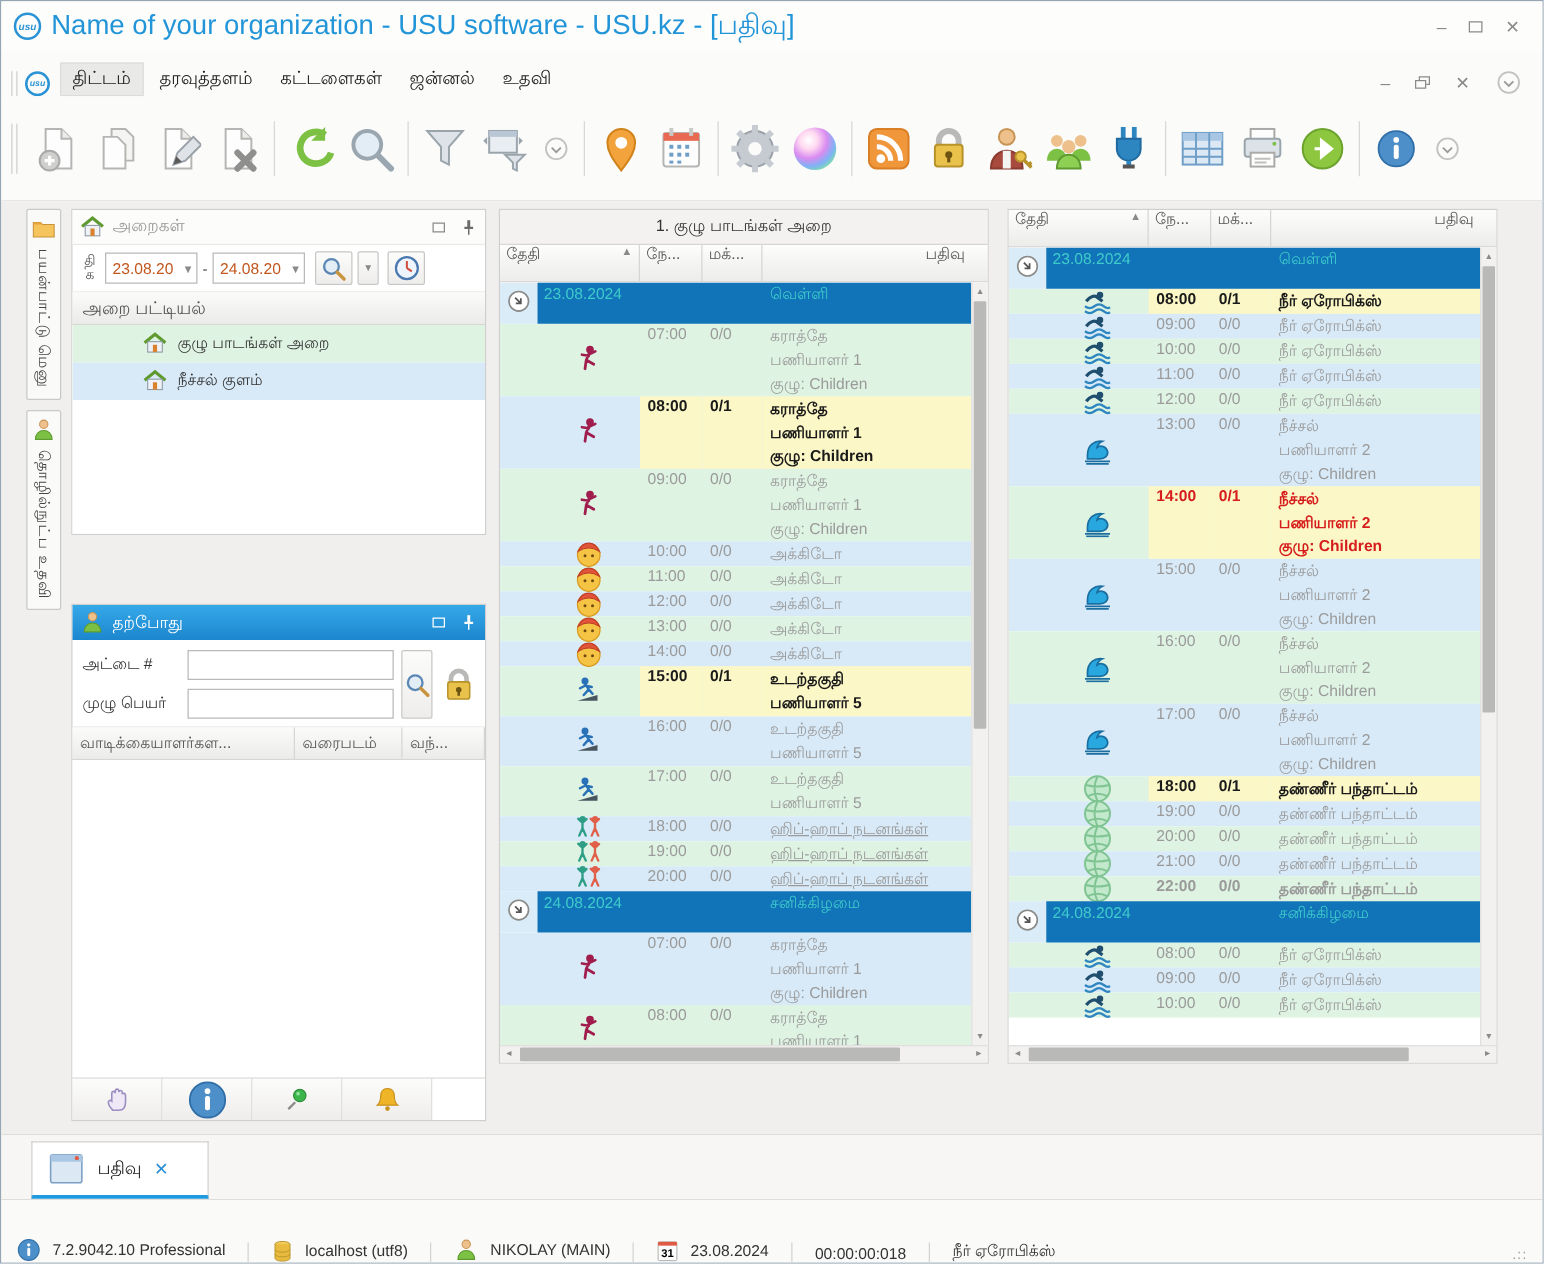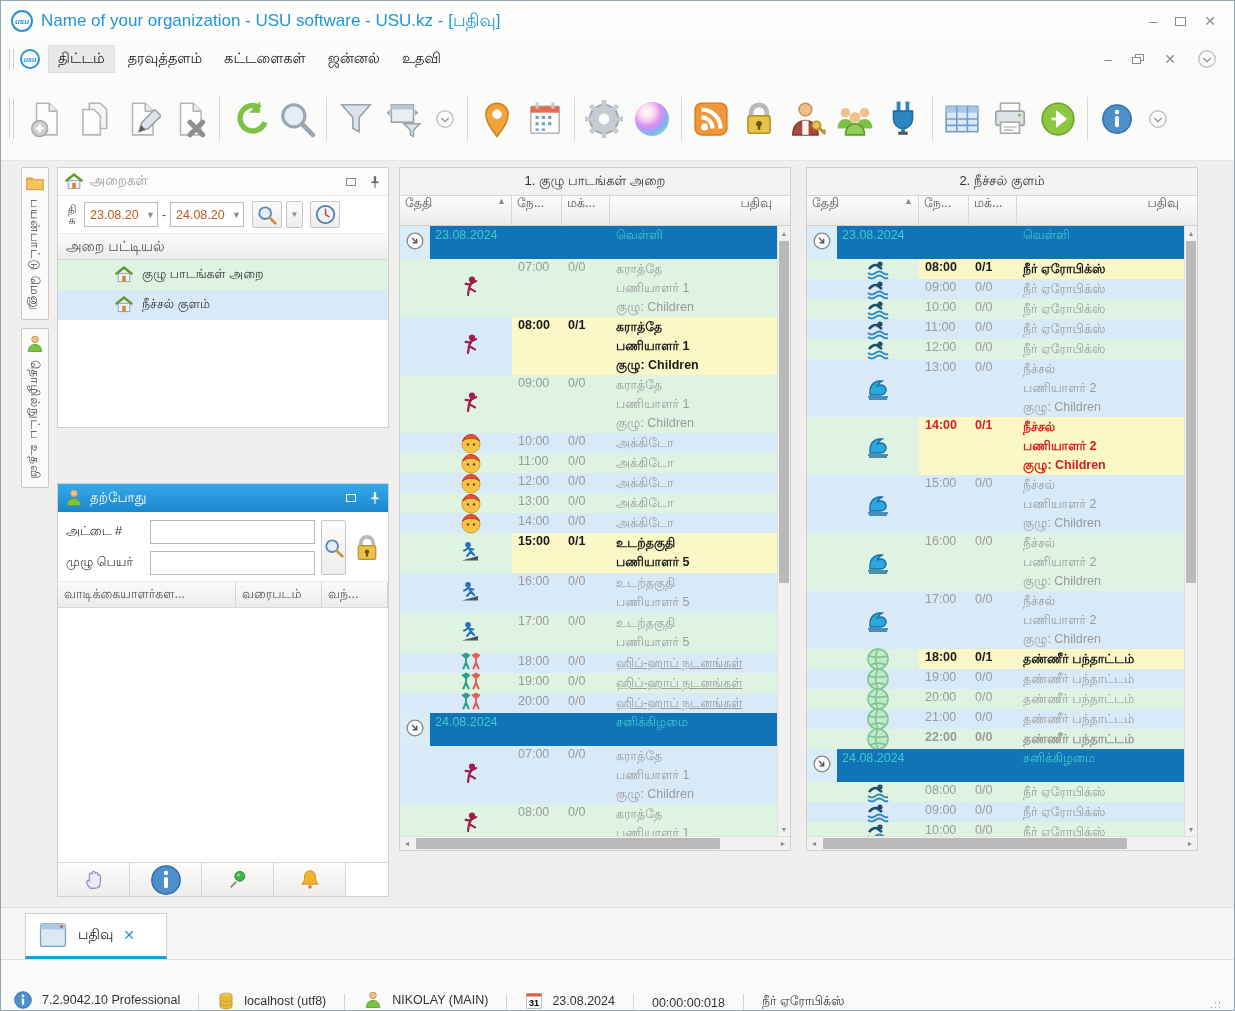--- a/index.html
+++ b/index.html
@@ -2,31 +2,31 @@
 <html><head>
 <meta charset="utf-8">
 <style>
   * { box-sizing: border-box; margin: 0; padding: 0; }
   html,body { width:1235px; height:1011px; background:#fff; font-family:"Liberation Sans","DejaVu Sans",sans-serif; }
   #window { width:1235px; height:1011px; border:1px solid #96a5b4; display:flex; flex-direction:column; background:#fbfbfa; overflow:hidden; }
 
   
   .titlebar { height:40px; display:flex; align-items:center; padding:0 10px; background:#fdfdfc; }
   .logo { width:22px; height:22px; border:2px solid #2a93d5; border-radius:50%; color:#2a93d5; font-size:8px; font-weight:bold; font-style:italic; display:flex; align-items:center; justify-content:center; flex:0 0 auto; }
-  .title-text { color:#2295d8; font-size:17px; margin-left:8px; flex:1 1 auto; white-space:nowrap; overflow:hidden; }
+  .title-text { color:#2295d8; font-size:22px; margin-left:8px; flex:1 1 auto; white-space:nowrap; overflow:hidden; }
   .winbtns { display:flex; gap:18px; align-items:center; color:#8a8a8a; padding-right:8px; }
   .wb { font-size:14px; line-height:14px; cursor:default; }
   .wb-sq { width:11px; height:9px; border:1.5px solid #8a8a8a; display:inline-block; }
   .wb-restore { position:relative; width:12px; height:10px; display:inline-block; }
   .wb-restore i { position:absolute; width:9px; height:7px; border:1.5px solid #8a8a8a; background:#fbfbfa; }
   .wb-restore i:first-child { right:0; top:0; }
   .wb-restore i:last-child { left:0; bottom:0; }
 
   
-  .menubar { height:36px; display:flex; align-items:center; padding:0 6px; background:#fbfbfa; }
+  .menubar { height:36px; display:flex; align-items:flex-end; padding:0 6px; background:#fbfbfa; }
   .drag-handle { width:5px; height:20px; border-left:1px solid #cfcfcd; border-right:1px solid #cfcfcd; margin:0 6px 0 2px; }
   .menu-items { display:flex; gap:4px; align-items:center; flex:1; margin-left:8px; }
   .menu-item { font-size:14.5px; color:#222; padding:4px 9px; cursor:default; }
   .menu-item.sel { background:#e9e9e7; border:1px solid #dcdcda; }
   .mdibtns { display:flex; gap:20px; align-items:center; color:#8a8a8a; padding-right:10px; }
 
   
   .toolbar { height:84px; display:flex; align-items:center; padding:0 4px; background:#fbfbfa; border-bottom:1px solid #e6e6e4; }
   .tb-sep { width:1px; height:44px; background:#d8d8d6; margin:0 5px; }
   .tb-handle { width:5px; height:40px; border-left:1px solid #cfcfcd; border-right:1px solid #cfcfcd; margin:0 8px 0 4px; }
@@ -873,21 +873,20 @@
             <div class="sb-arr dn">▼</div>
           </div>
         </div>
         <div class="hscroll">
           <div class="sb-arr">◄</div>
           <div class="thumb"></div>
           <div class="sb-arr" style="margin-left:auto;">►</div>
         </div>
       </div>
     <div class="panel sched" id="sched2">
-        <div class="sched-title">2. நீச்சல் குளம்</div>
         <div class="sched-cols">
           <div class="sc date-col">தேதி<span class="sort-asc">▲</span></div>
           <div class="sc time-col">நே...</div>
           <div class="sc cnt-col">மக்...</div>
           <div class="sc rec-col">பதிவு</div>
         </div>
         <div class="sched-body">
           <div class="rows">
             <div class="row date-row">
               <div class="c-exp" style="background: rgb(217, 236, 247);">

